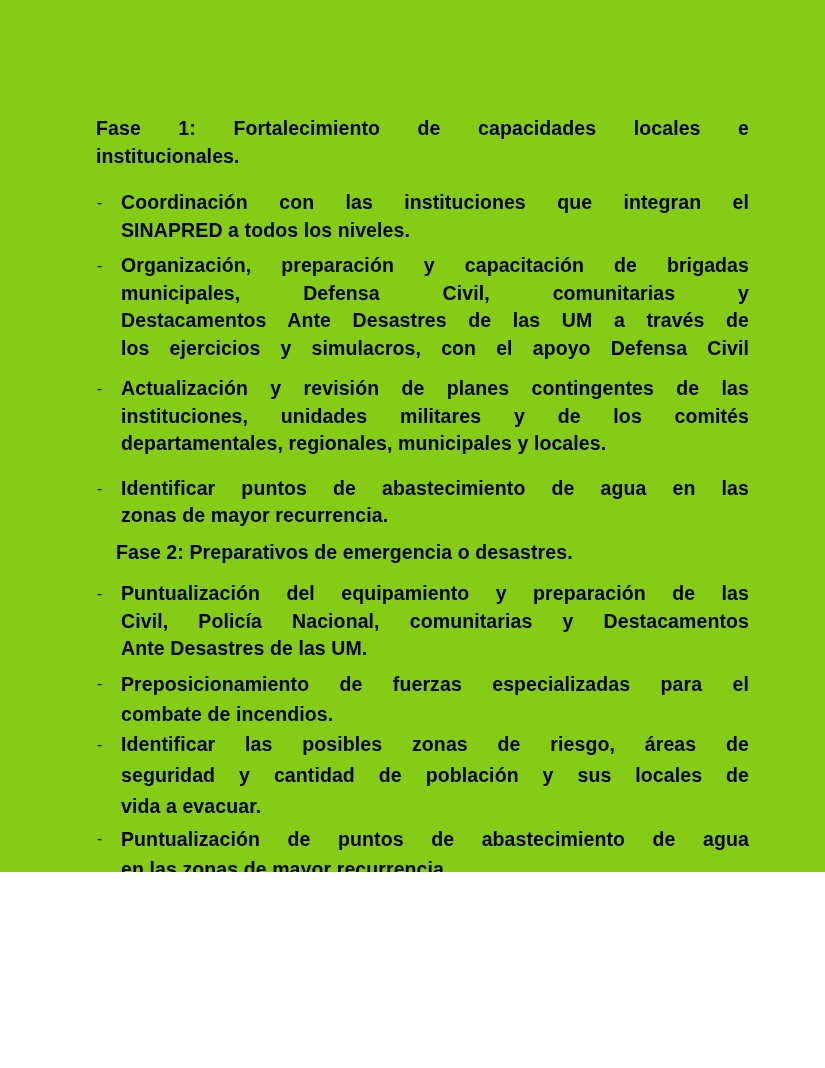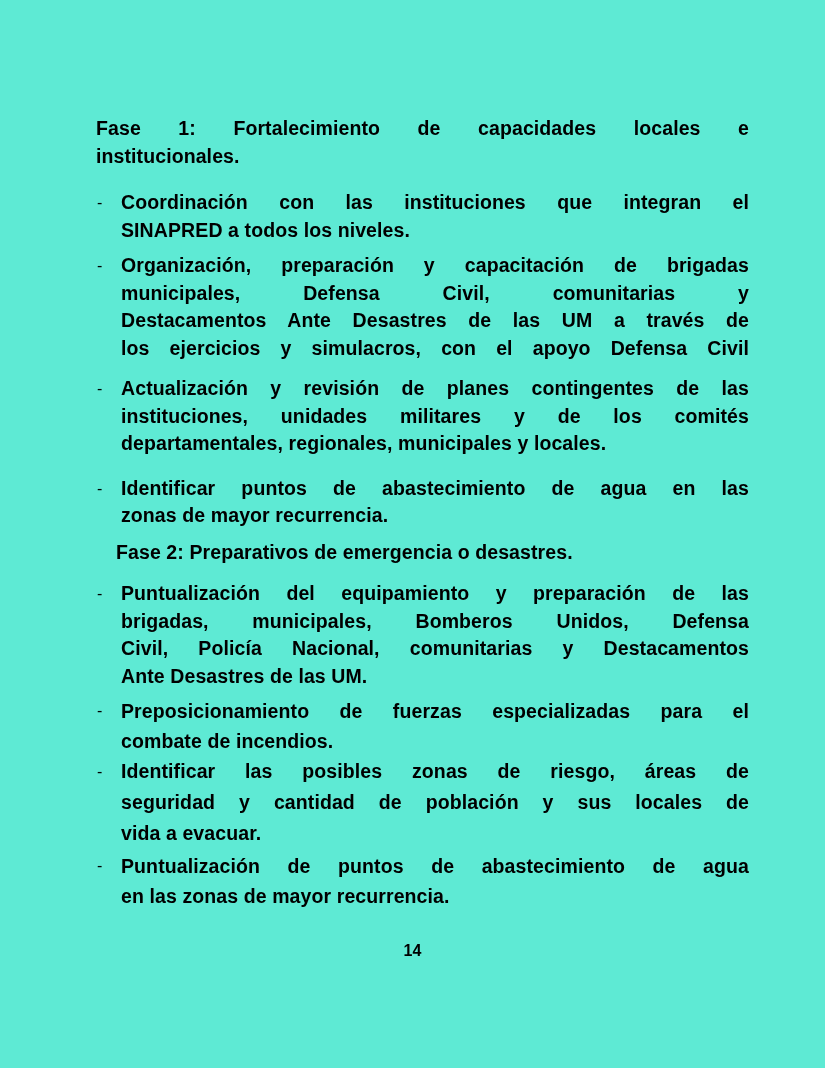--- a/index.html
+++ b/index.html
@@ -4,22 +4,22 @@
 <style>
   html, body { margin: 0; padding: 0; }
   body {
     width: 825px; height: 1068px;
     background: #ffffff;
     font-family: "Liberation Sans", "DejaVu Sans", sans-serif;
     color: #000000;
   }
   .page {
     position: relative;
-    width: 825px; height: 1068px;
-    background: #5eead4;
+    width: 825px; height: 872px;
+    background: #84cc16;
     overflow: hidden;
   }
   .content {
     position: absolute;
     left: 96px; top: 115px;
     width: 653px;
     font-weight: bold;
     font-size: 19.5px;
     line-height: 27.5px;
     letter-spacing: 0.1px;
@@ -93,21 +93,20 @@
         <span class="dash">-</span>
         <div class="line jl">Identificar puntos de abastecimiento de agua en las</div>
         <div class="line">zonas de mayor recurrencia.</div>
       </div>
       <div class="heading">
         <div class="line">Fase 2: Preparativos de emergencia o desastres.</div>
       </div>
       <div class="bullet">
         <span class="dash">-</span>
         <div class="line jl">Puntualización del equipamiento y preparación de las</div>
-        <div class="line jl">brigadas, municipales, Bomberos Unidos, Defensa</div>
         <div class="line jl">Civil, Policía Nacional, comunitarias y Destacamentos</div>
         <div class="line">Ante Desastres de las UM.</div>
       </div>
       <div class="bullet">
         <span class="dash">-</span>
         <div class="line jl">Preposicionamiento de fuerzas especializadas para el</div>
         <div class="line">combate de incendios.</div>
       </div>
       <div class="bullet">
         <span class="dash">-</span>

